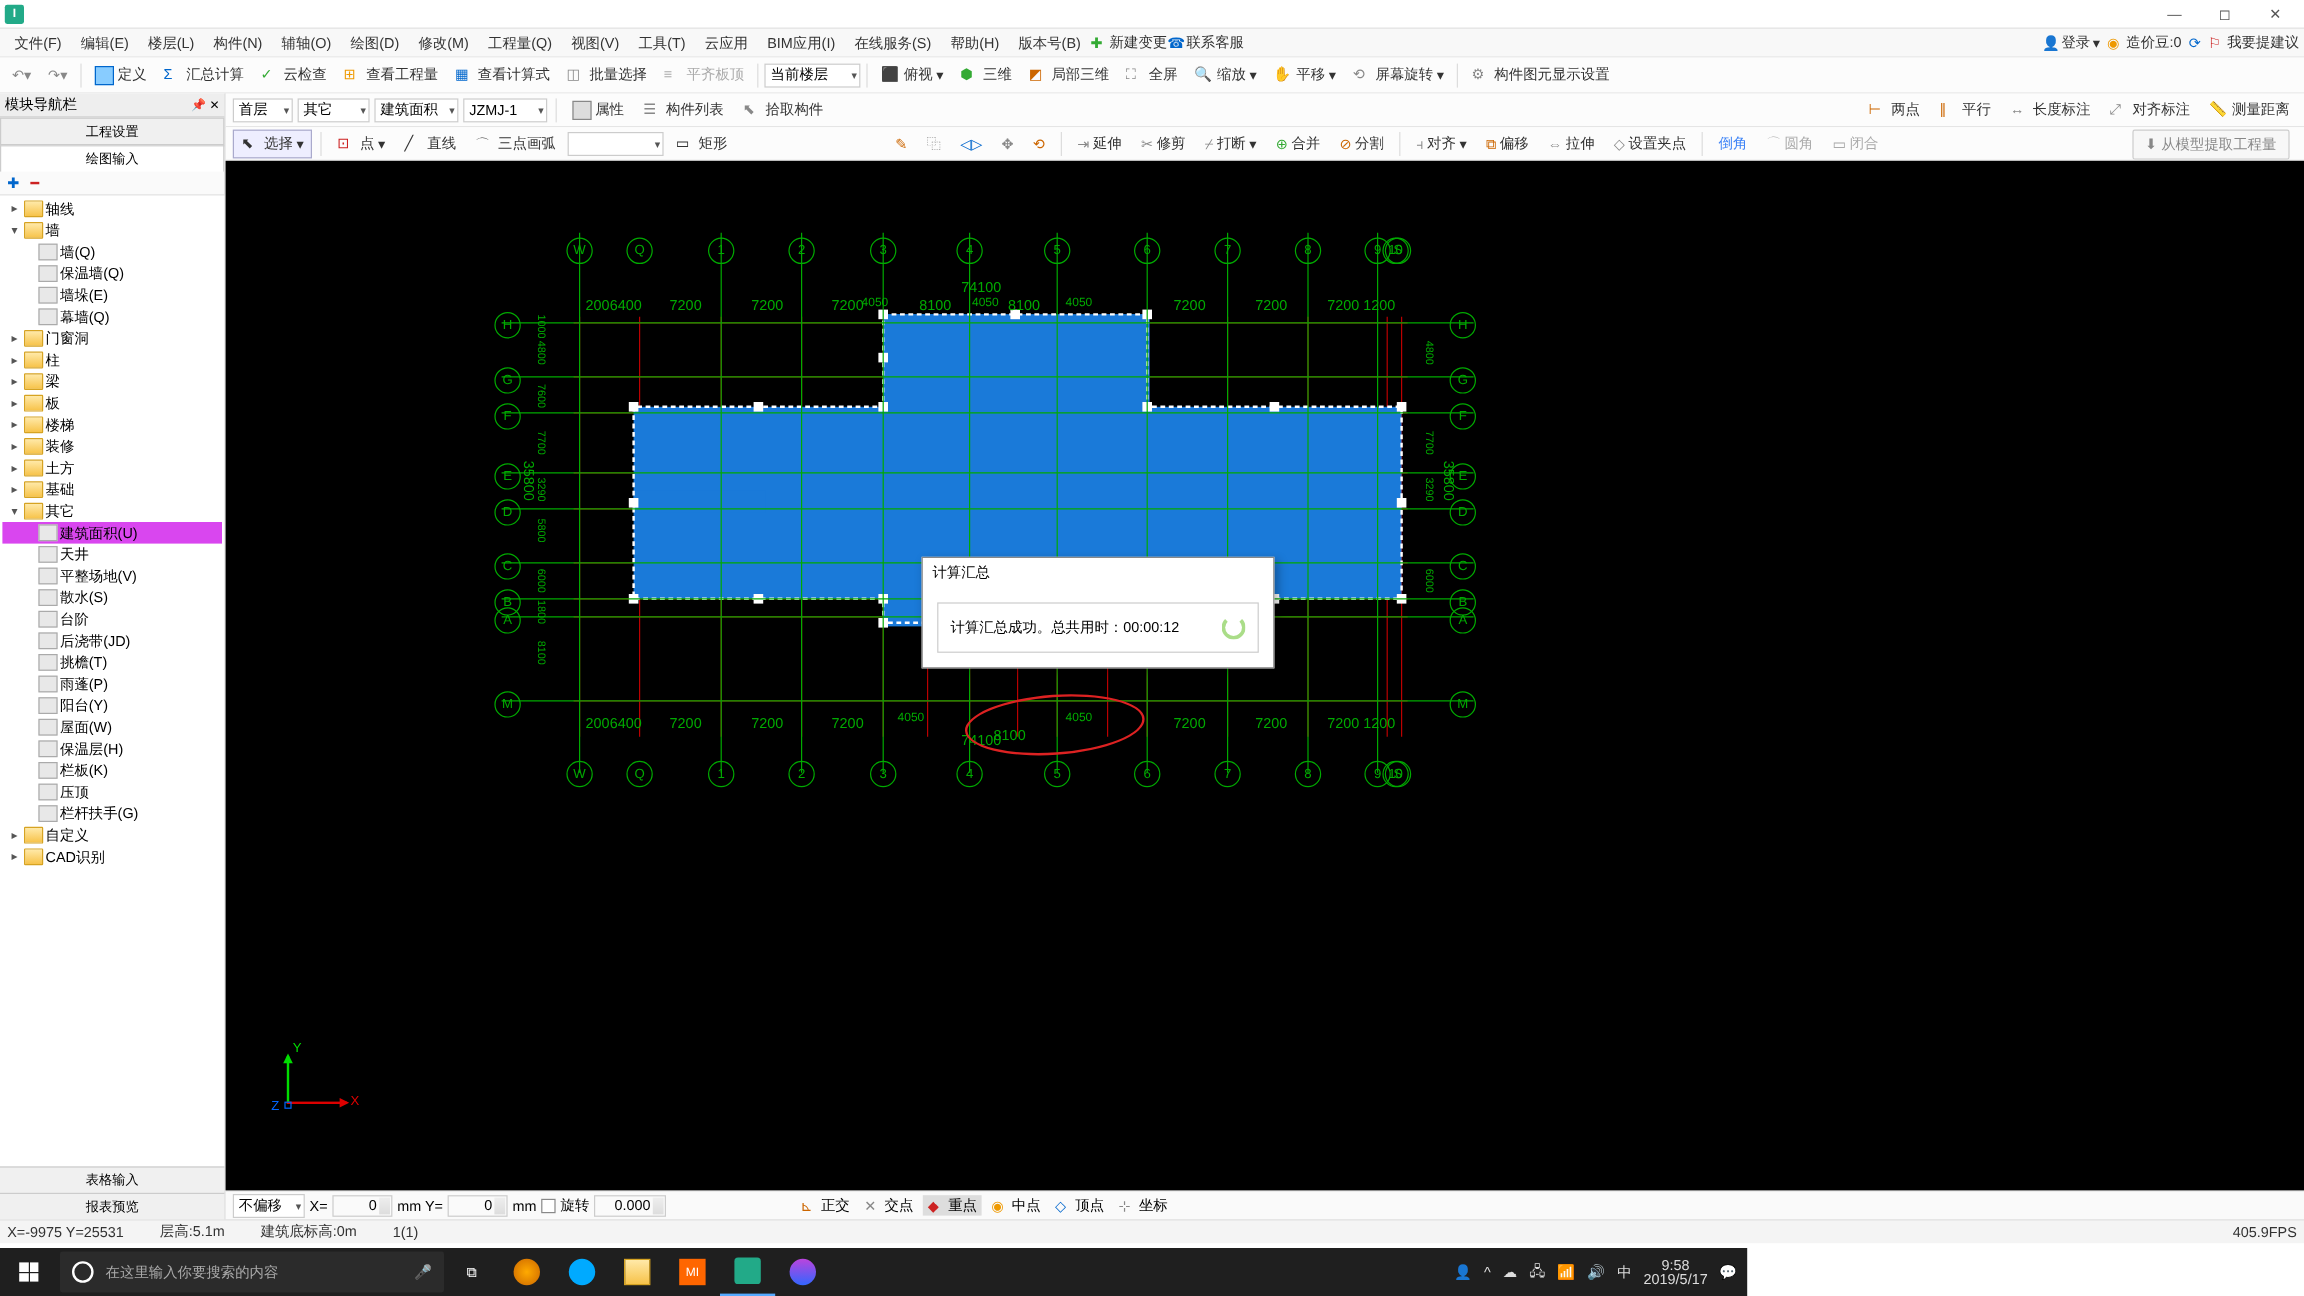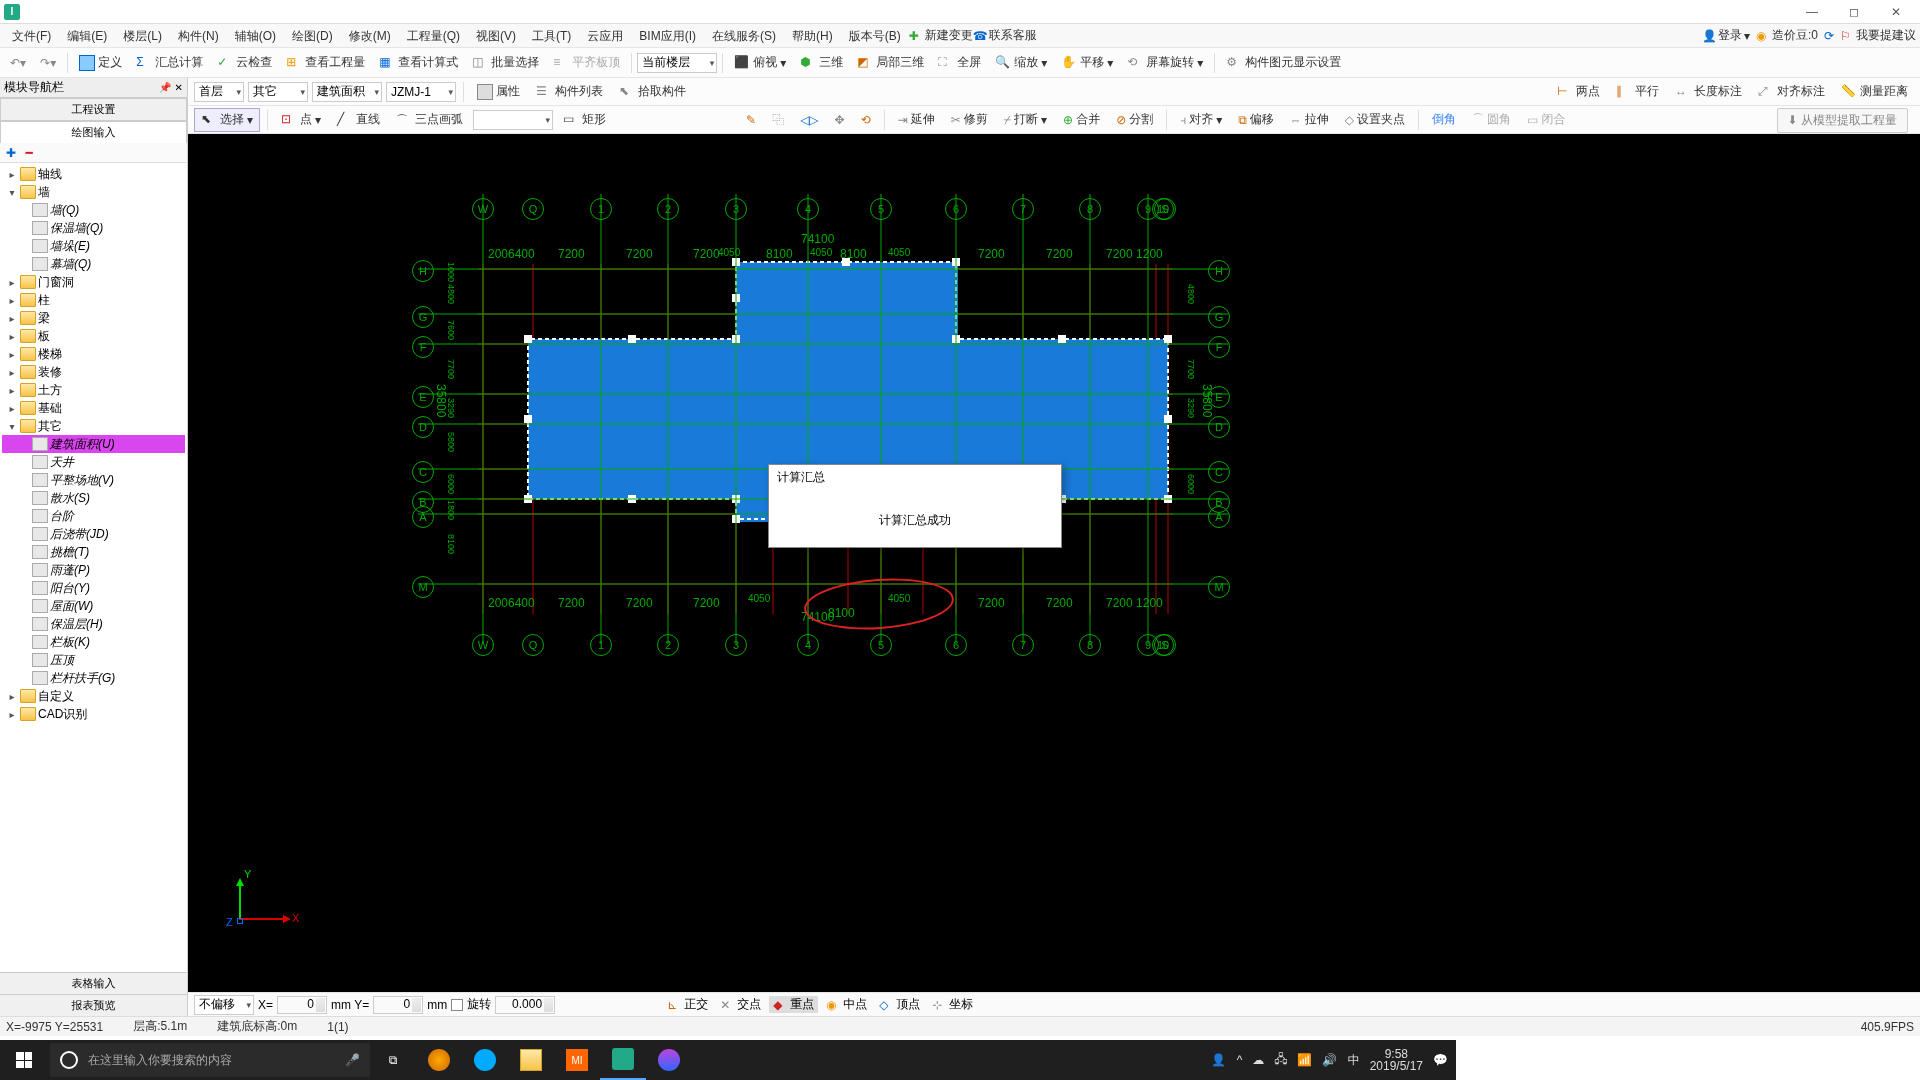--- a/index.html
+++ b/index.html
@@ -28,21 +28,21 @@
 .tabrow .tab.active{background:#fff;border-bottom:none;}
 .mini{height:20px;display:flex;align-items:center;padding:0 4px;gap:4px;border-bottom:1px solid #ddd;}
 .mini span{width:14px;height:14px;display:inline-flex;align-items:center;justify-content:center;font-size:12px;}
 .tree{flex:1;overflow:auto;padding:2px;font-size:12px;background:#fff;}
 .tn{display:flex;align-items:center;height:18px;padding-left:4px;white-space:nowrap;}
 .tn .exp{width:12px;text-align:center;color:#555;font-size:10px;}
 .tn .fic{width:16px;height:14px;margin:0 2px;display:inline-block;}
 .fol{background:linear-gradient(#ffe9a8,#f7c34a);border:1px solid #d6a322;border-radius:1px;}
 .cic{background:#e8e8e8;border:1px solid #aaa;}
 .tn.sel{background:#d946ef;}
-.lvl1{padding-left:16px;font-style:italic;}
+.lvl1{padding-left:16px;}
 .btabs{}
 .btab{text-align:center;padding:3px 0;border-top:1px solid #ccc;background:#f0f0f0;font-size:11px;}
 .canvas-wrap{flex:1;display:flex;flex-direction:column;position:relative;}
 .subbar{height:28px;display:flex;align-items:center;padding:0 6px;gap:4px;border-bottom:1px solid #e5e5e5;background:#fcfcfc;}
 .canvas{flex:1;background:#000;position:relative;overflow:hidden;}
 .axwrap{position:absolute;left:30px;bottom:50px;}
 .axY{position:absolute;left:21px;bottom:22px;width:2px;height:40px;background:#0d0;}
 .axY:before{content:"";position:absolute;top:-6px;left:-3px;border:4px solid transparent;border-bottom:8px solid #0d0;}
 .axX{position:absolute;left:21px;bottom:22px;width:50px;height:2px;background:#d00;}
 .axX:after{content:"";position:absolute;right:-6px;top:-3px;border:4px solid transparent;border-left:8px solid #d00;}
@@ -687,21 +687,24 @@
           <div class="axX"></div>
           <div class="axZ"></div>
         <span class="axlbl" style="left:26px;bottom:62px;color:#0d0">Y</span>
         <span class="axlbl" style="left:74px;bottom:18px;color:#d00">X</span>
         <span class="axlbl" style="left:8px;bottom:14px;color:#06f">Z</span>
       </div>
 
       <div class="dialog">
         <div class="dtitle">计算汇总</div>
         <div class="dbody">
-          <div class="succ">计算汇总成功</div>
+          <div class="msgbox">
+            <span><span>计算汇总成功。总共用时：</span><span>00:00:12</span></span>
+            <span class="spin"></span>
+          </div>
         </div>
       </div>
       <div class="circ"></div>
     </div>
 
     <div class="botbar">
       <div class="dd" style="width:60px">不偏移</div>
       <span>X=</span>
       <div class="num">0</div>
       <span>mm Y=</span>

